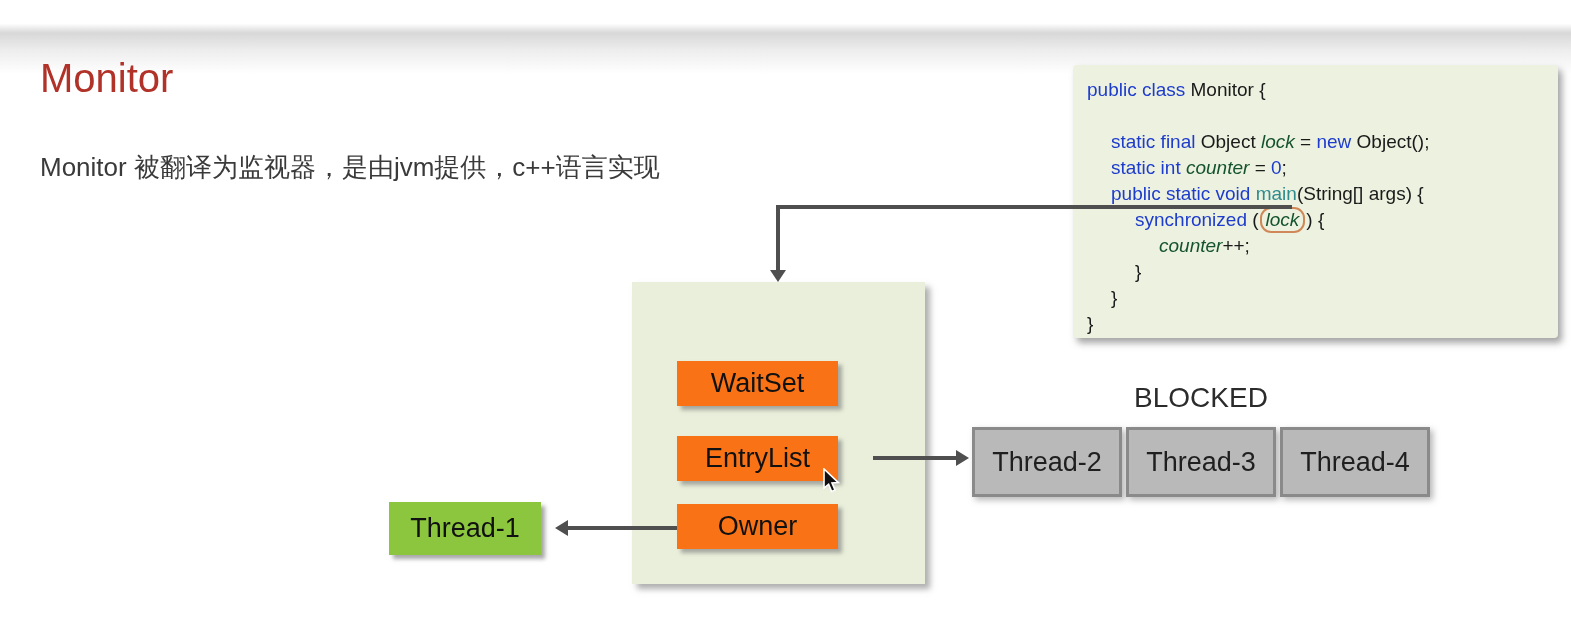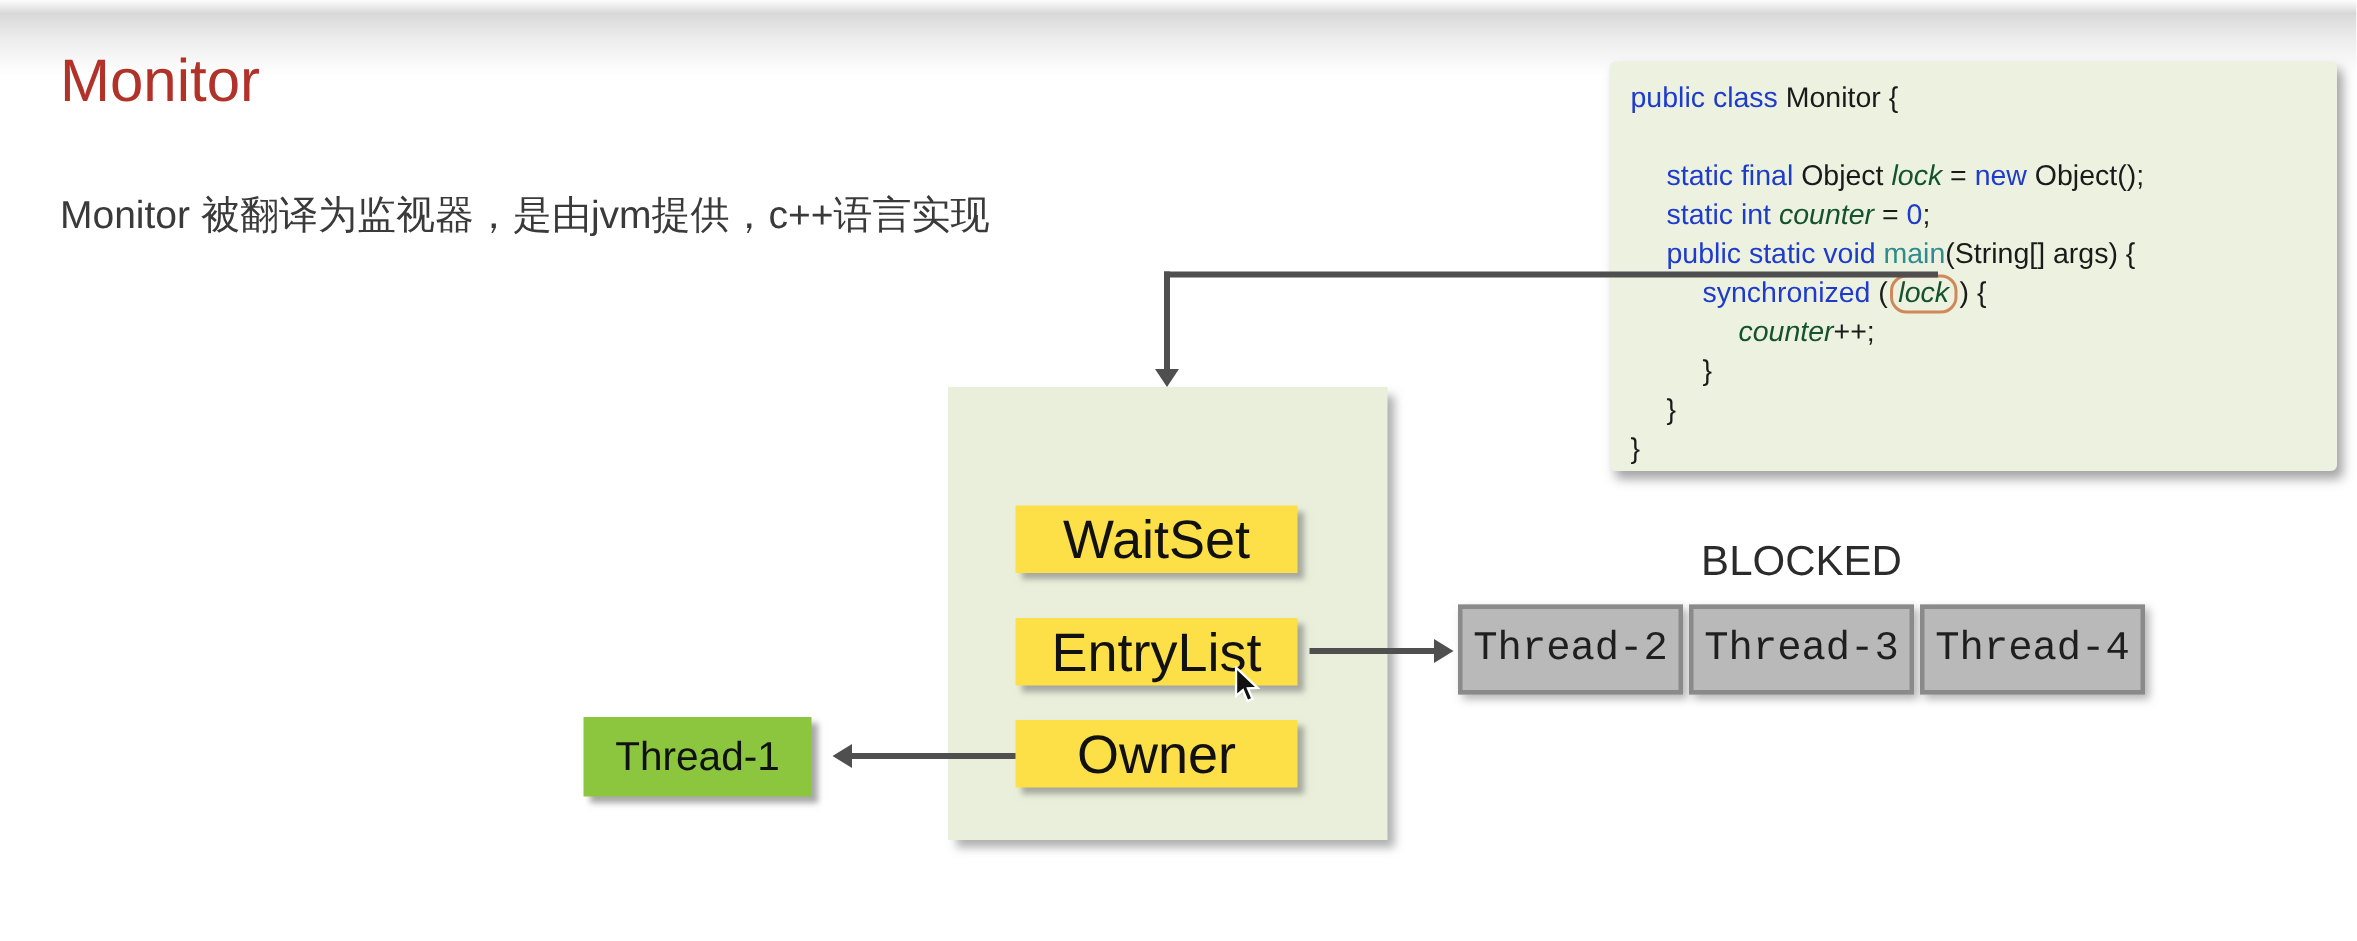--- a/index.html
+++ b/index.html
@@ -3,21 +3,21 @@
 <meta charset="utf-8">
 <style>
   html, body { margin: 0; padding: 0; }
   body {
     width: 1571px; height: 627px;
     background: #ffffff;
     font-family: "Liberation Sans", "DejaVu Sans", sans-serif;
     position: relative;
     overflow: hidden;
   }
-  .stage { position: absolute; inset: 0; }
+  .stage { position: absolute; inset: 0; margin-top: 24px; }
 
   
   .top-band {
     position: absolute; left: 0; top: 0; width: 100%; height: 50px;
     background: linear-gradient(180deg, #fdfdfd 0%, #d8d8d8 18%, #ededed 52%, #ffffff 100%);
   }
 
   .page-title {
     position: absolute; left: 40px; top: 32px;
     font-size: 40px; font-weight: 500; color: #b13228;
@@ -54,49 +54,48 @@
     position: absolute; left: 632px; top: 258px; width: 293px; height: 302px;
     background: #e9efda;
     box-shadow: 5px 5px 6px rgba(110,110,110,0.55);
     z-index: 1;
   }
   .monitor-title {
     position: absolute; left: 0; top: 14px; width: 100%;
     text-align: center; font-size: 30px; color: #333333;
   }
   .slot {
-    position: absolute; left: 45px; width: 188px; height: 45px;
-    background: #fde047;
+    position: absolute; left: 45px; width: 161px; height: 45px;
+    background: #f97316;
     box-shadow: 4px 4px 4px rgba(120,120,120,0.6);
     display: flex; align-items: center; justify-content: center;
-    font-size: 36px; color: #111111;
+    font-size: 27px; color: #111111;
   }
   .slot-waitset  { top: 79px;  }
   .slot-entrylist{ top: 154px; }
   .slot-owner    { top: 222px; text-align: center; }
 
   
   .thread-owner-box {
     position: absolute; left: 389px; top: 478px; width: 152px; height: 53px;
     background: #8cc63f;
     box-shadow: 4px 4px 4px rgba(110,110,110,0.6);
     display: flex; align-items: center; justify-content: center;
     font-size: 27px; color: #111111;
     z-index: 1;
   }
   .blocked-label {
     position: absolute; left: 972px; top: 358px; width: 458px;
     text-align: center; font-size: 28px; color: #2b2b2b;
   }
   .blocked-group {
-    position: absolute; left: 972px; top: 403px; width: 458px; height: 60px;
+    position: absolute; left: 972px; top: 403px; width: 458px; height: 70px;
     display: flex; gap: 4px;
     filter: drop-shadow(3px 3px 3px rgba(110,110,110,0.5));
     z-index: 1;
-    font-family: Liberation Mono, monospace;
   }
   .blocked-cell {
     flex: 1; background: #b9b9b9; border: 3px solid #8a8a8a;
     display: flex; align-items: center; justify-content: center;
     font-size: 27px; color: #1f1f1f; box-sizing: border-box;
   }
 
   
   .line { position: absolute; background: #4f4f4f; z-index: 5; }
   .arrowhead { position: absolute; width: 0; height: 0; z-index: 5; }

